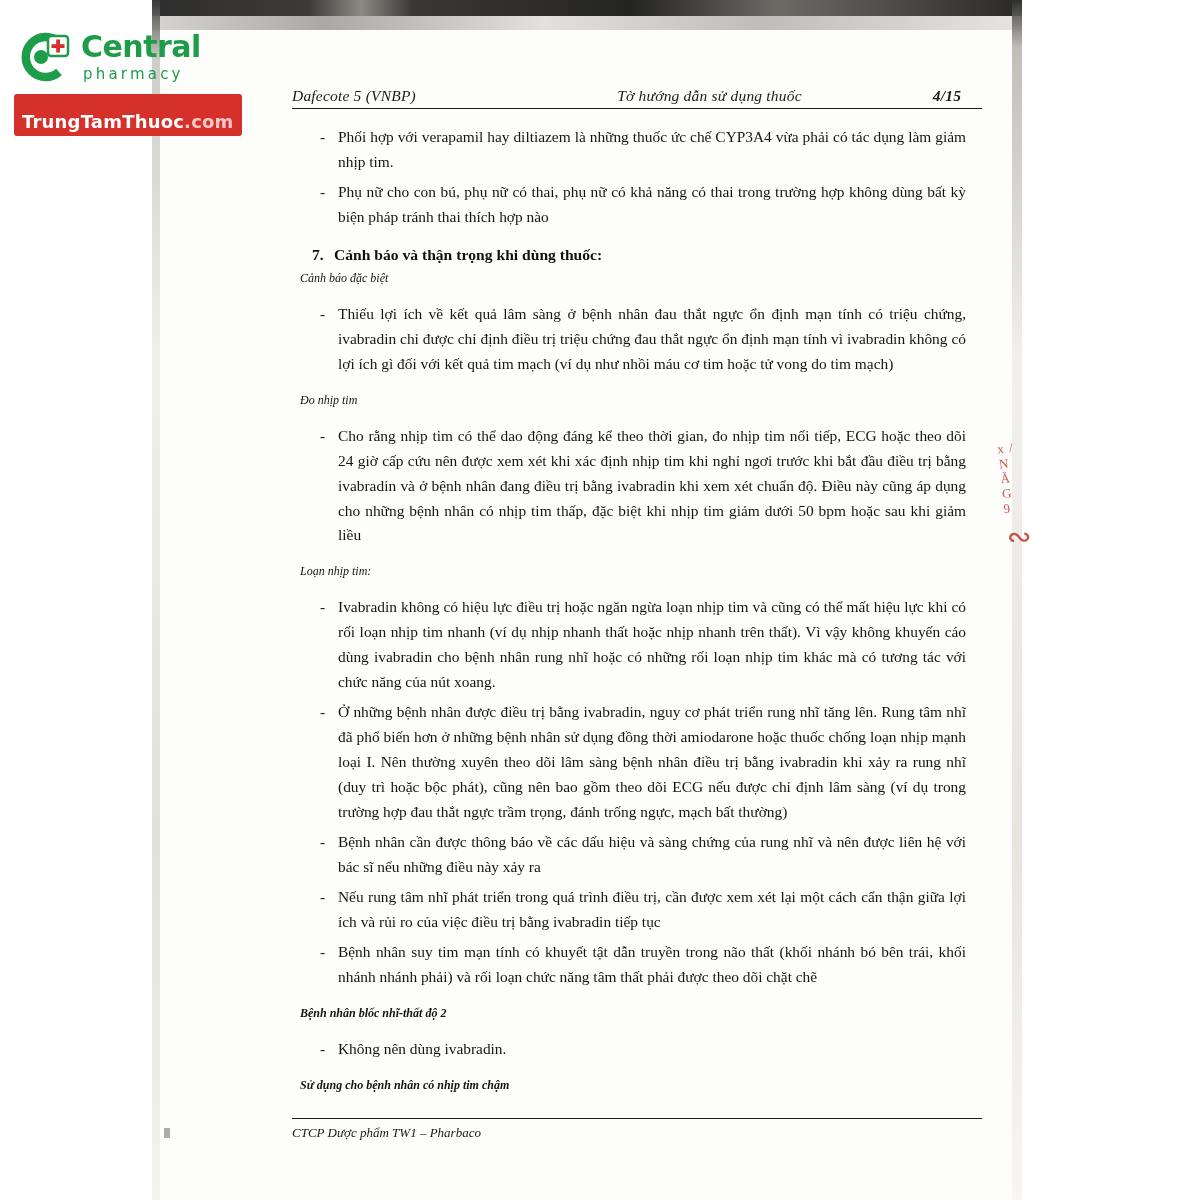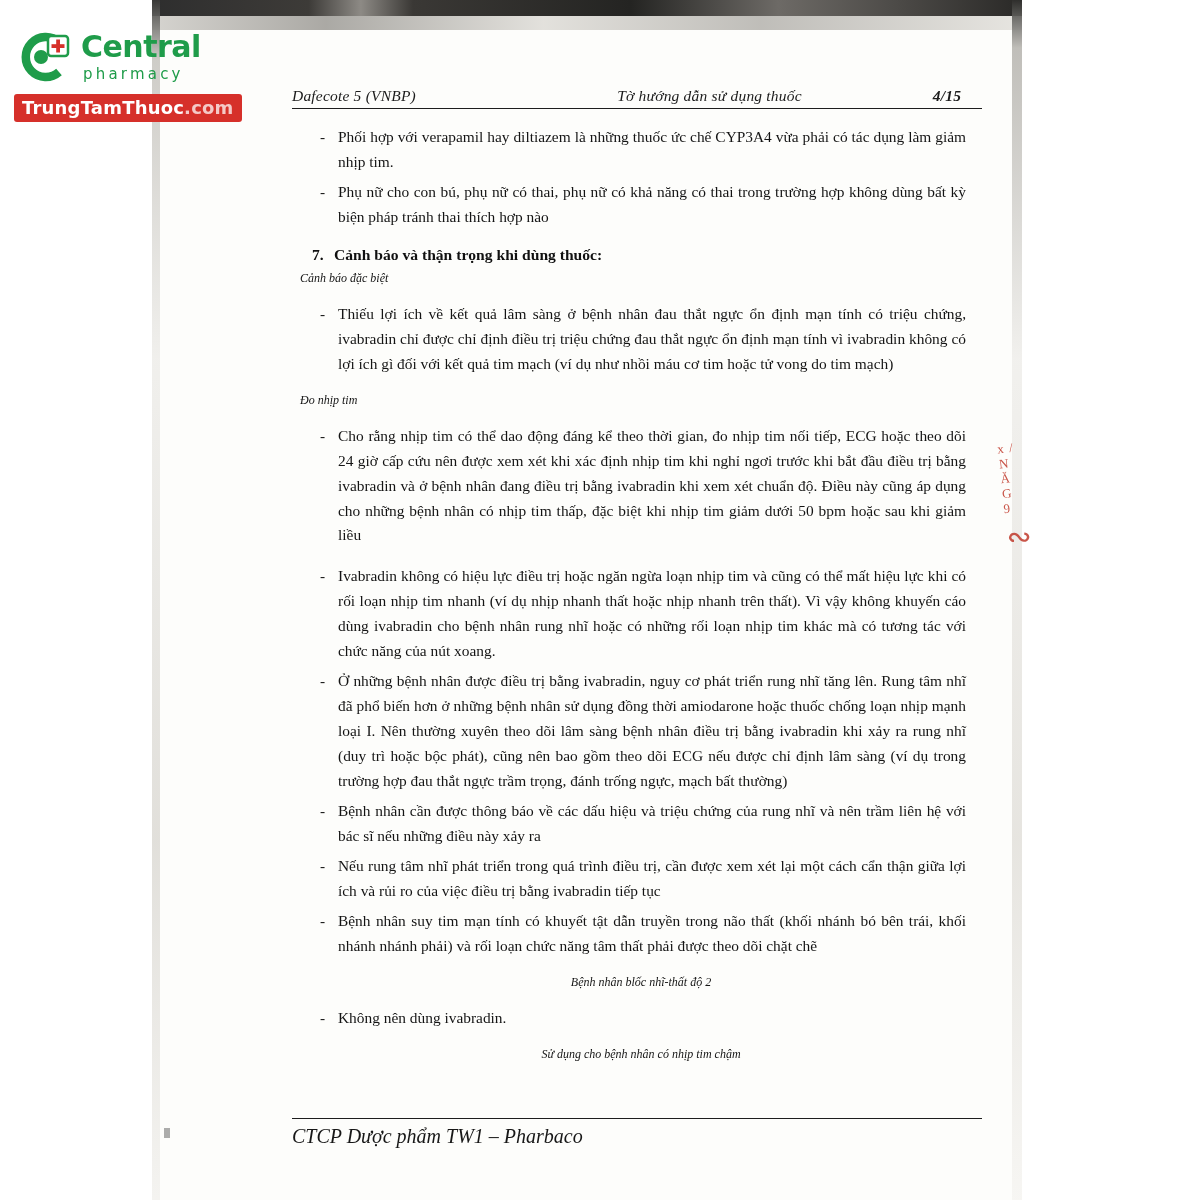--- a/index.html
+++ b/index.html
@@ -116,36 +116,36 @@
     position: absolute;
     left: 20px;
     font-weight: bold;
   }
   .sub-italic {
     font-style: italic;
     font-size: 12px;
     margin: 7px 0 3px 8px;
     color: #141414;
   }
-  .sub-italic.bold { font-weight: normal; text-align: center; }
+  .sub-italic.bold { font-weight: bold; }
 
   .footer {
     position: absolute;
     left: 140px;
     top: 1118px;
     width: 690px;
   }
   .footer .rule-f {
     border-bottom: 1.6px solid #1d1d1d;
     width: 100%;
     margin-bottom: 6px;
   }
   .footer .ftext {
     font-style: italic;
-    font-size: 20px;
+    font-size: 13px;
     color: #171717;
   }
 
   
   #stamp {
     position: absolute;
     left: 1006px;
     top: 440px;
     width: 40px;
     height: 180px;
@@ -199,21 +199,21 @@
     margin-top: 3px;
     margin-left: 2px;
   }
   .logo-bar {
     margin-top: 8px;
     background: #d6302a;
     color: #ffffff;
     font-family: "DejaVu Sans", sans-serif;
     font-weight: bold;
     font-size: 18px;
-    padding: 3px 8px 4px 8px;
+    padding: 17px 8px 4px 8px;
     display: inline-block;
     border-radius: 3px;
     letter-spacing: .2px;
   }
   .logo-bar .dim { color: #f4c9c7; font-weight: bold; }
 </style>
 </head>
 <body>
 
 <div id="scan-page">
@@ -245,24 +245,25 @@
     <div class="sub-italic">Cảnh báo đặc biệt</div>
     <ul class="dash">
       <li>Thiếu lợi ích về kết quả lâm sàng ở bệnh nhân đau thắt ngực ổn định mạn tính có triệu chứng, ivabradin chỉ được chỉ định điều trị triệu chứng đau thắt ngực ổn định mạn tính vì ivabradin không có lợi ích gì đối với kết quả tim mạch (ví dụ như nhồi máu cơ tim hoặc tử vong do tim mạch)</li>
     </ul>
 
     <div class="sub-italic">Đo nhịp tim</div>
     <ul class="dash">
       <li>Cho rằng nhịp tim có thể dao động đáng kể theo thời gian, đo nhịp tim nối tiếp, ECG hoặc theo dõi 24 giờ cấp cứu nên được xem xét khi xác định nhịp tim khi nghỉ ngơi trước khi bắt đầu điều trị bằng ivabradin và ở bệnh nhân đang điều trị bằng ivabradin khi xem xét chuẩn độ. Điều này cũng áp dụng cho những bệnh nhân có nhịp tim thấp, đặc biệt khi nhịp tim giảm dưới 50 bpm hoặc sau khi giảm liều</li>
     </ul>
 
+    <div class="sub-italic">Loạn nhịp tim:</div>
     <ul class="dash">
       <li>Ivabradin không có hiệu lực điều trị hoặc ngăn ngừa loạn nhịp tim và cũng có thể mất hiệu lực khi có rối loạn nhịp tim nhanh (ví dụ nhịp nhanh thất hoặc nhịp nhanh trên thất). Vì vậy không khuyến cáo dùng ivabradin cho bệnh nhân rung nhĩ hoặc có những rối loạn nhịp tim khác mà có tương tác với chức năng của nút xoang.</li>
       <li>Ở những bệnh nhân được điều trị bằng ivabradin, nguy cơ phát triển rung nhĩ tăng lên. Rung tâm nhĩ đã phổ biến hơn ở những bệnh nhân sử dụng đồng thời amiodarone hoặc thuốc chống loạn nhịp mạnh loại I. Nên thường xuyên theo dõi lâm sàng bệnh nhân điều trị bằng ivabradin khi xảy ra rung nhĩ (duy trì hoặc bộc phát), cũng nên bao gồm theo dõi ECG nếu được chỉ định lâm sàng (ví dụ trong trường hợp đau thắt ngực trầm trọng, đánh trống ngực, mạch bất thường)</li>
-      <li>Bệnh nhân cần được thông báo về các dấu hiệu và triệu chứng của rung nhĩ và nên trầm liên hệ với bác sĩ nếu những điều này xảy ra</li>
+      <li>Bệnh nhân cần được thông báo về các dấu hiệu và sàng chứng của rung nhĩ và nên được liên hệ với bác sĩ nếu những điều này xảy ra</li>
       <li>Nếu rung tâm nhĩ phát triển trong quá trình điều trị, cần được xem xét lại một cách cẩn thận giữa lợi ích và rủi ro của việc điều trị bằng ivabradin tiếp tục</li>
       <li>Bệnh nhân suy tim mạn tính có khuyết tật dẫn truyền trong não thất (khối nhánh bó bên trái, khối nhánh nhánh phải) và rối loạn chức năng tâm thất phải được theo dõi chặt chẽ</li>
     </ul>
 
     <div class="sub-italic bold">Bệnh nhân blốc nhĩ-thất độ 2</div>
     <ul class="dash">
       <li>Không nên dùng ivabradin.</li>
     </ul>
 
     <div class="sub-italic bold">Sử dụng cho bệnh nhân có nhịp tim chậm</div>

